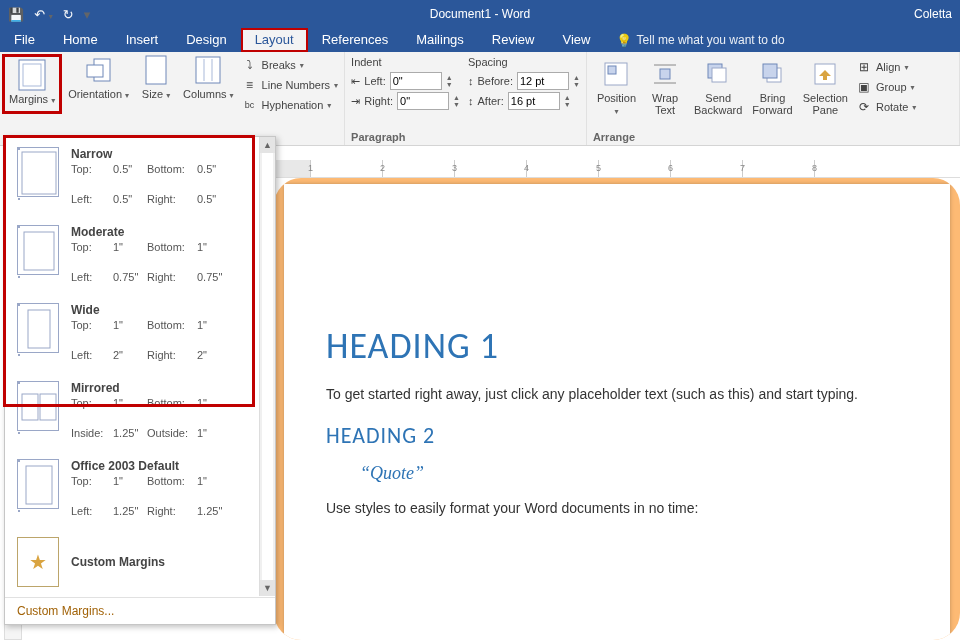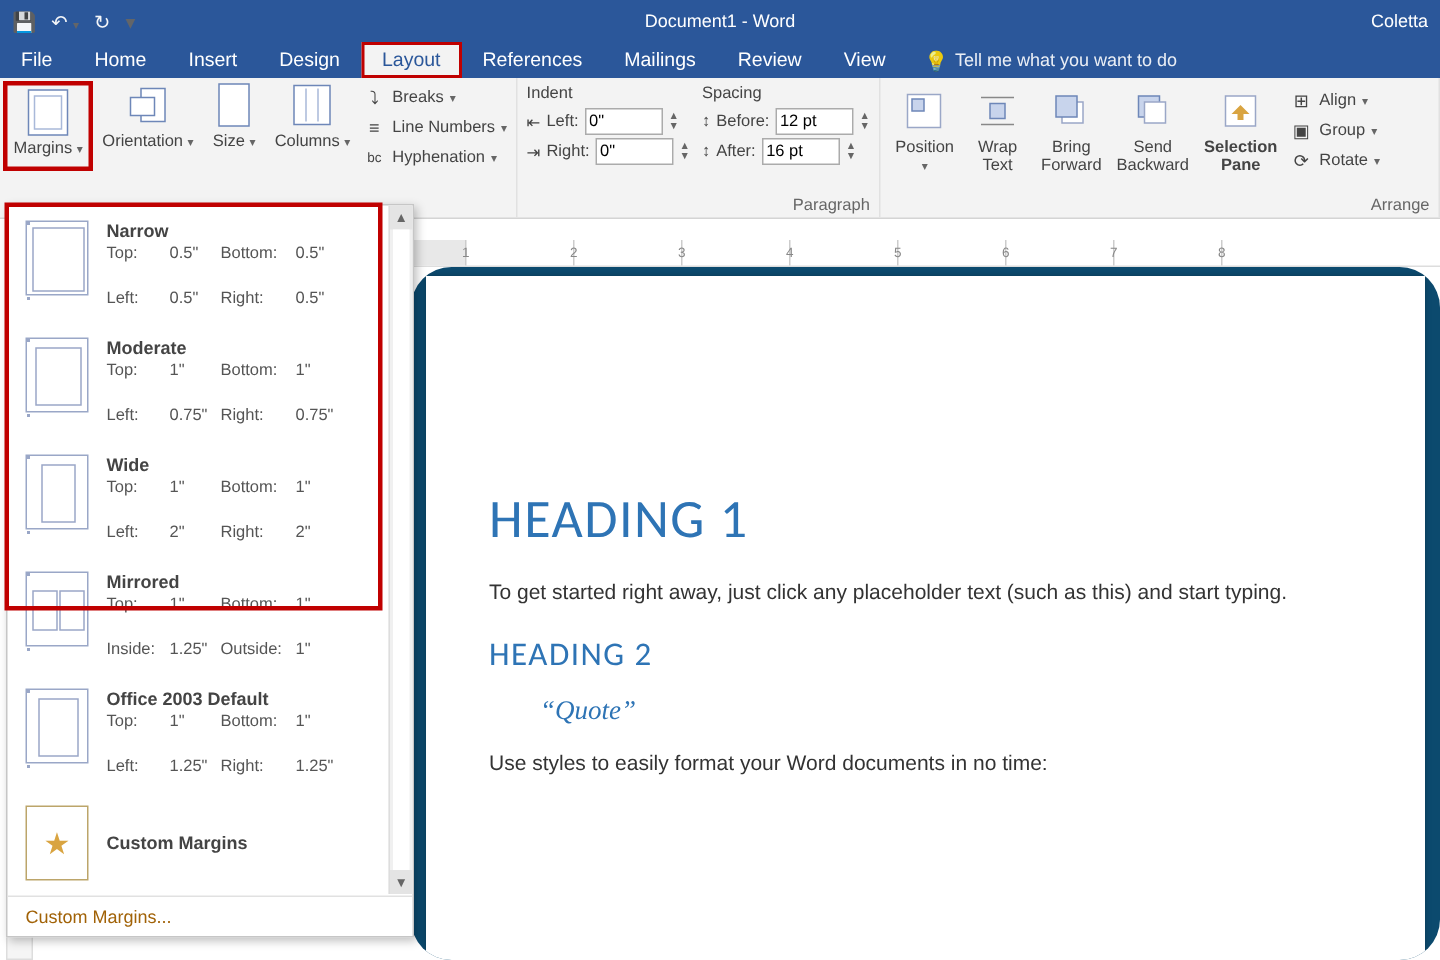--- a/index.html
+++ b/index.html
@@ -15,21 +15,21 @@
 
 .tabs { height: 24px; background: #2b579a; display: flex; align-items: center; color: #fff; font-size: 13px; }
 .tabs .tab { padding: 0 14px; height: 24px; line-height: 24px; cursor: pointer; }
 .tabs .tab.active { background: #f3f3f3; color: #2b579a; border: 2px solid #c00000; padding: 0 12px; line-height: 20px; height: 24px; }
 .tabs .tell-me { display: flex; align-items: center; gap: 4px; padding: 0 12px; opacity: 0.9; font-size: 12px; }
 .tabs .tell-me .bulb { font-size: 13px; }
 
 
 .ribbon { height: 94px; background: #f3f3f3; border-bottom: 1px solid #d4d4d4; display: flex; font-size: 11px; color: #444; }
 .group { border-right: 1px solid #e1e1e1; padding: 4px 6px 2px 6px; display: flex; flex-direction: column; justify-content: space-between; }
-.group-label { text-align: right; font-size: 11px; color: #666; padding-top: 2px; }
+.group-label { text-align: left; font-size: 11px; color: #666; padding-top: 2px; font-weight: bold; }
 .big-btn { display: flex; flex-direction: column; align-items: center; gap: 2px; padding: 2px 4px; cursor: pointer; min-width: 46px; }
 .big-btn .ico { width: 32px; height: 32px; display: flex; align-items: center; justify-content: center; }
 .big-btn .lbl { font-size: 11px; text-align: center; line-height: 12px; }
 .caret { font-size: 8px; color: #666; }
 .hl-red { border: 3px solid #c00000; }
 
 .small-row { display: flex; flex-direction: column; gap: 2px; }
 .small-btn { display: flex; align-items: center; gap: 4px; padding: 1px 2px; cursor: pointer; font-size: 11px; white-space: nowrap; }
 .small-btn .ico-s { width: 16px; height: 16px; display: inline-flex; align-items: center; justify-content: center; font-size: 12px; }
 
@@ -41,21 +41,21 @@
 .spin { display: flex; flex-direction: column; font-size: 7px; line-height: 7px; color: #666; cursor: pointer; }
 
 
 .ruler-h { position: absolute; left: 274px; right: 0; top: 160px; height: 18px; background: #fff; border-bottom: 1px solid #ddd; }
 .ruler-h .shade { position: absolute; left: 0; top: 0; bottom: 0; width: 36px; background: #e8e8e8; }
 .ruler-h .ticks { position: absolute; left: 36px; right: 0; top: 0; bottom: 0; display: flex; font-size: 9px; color: #888; }
 .ruler-h .tick { flex: 0 0 72px; border-left: 1px solid #ccc; position: relative; }
 .ruler-h .tick span { position: absolute; left: -3px; top: 3px; }
 
 
-.doc-area { position: absolute; left: 274px; right: 0; top: 178px; bottom: 0; background: #0c4a6e; overflow: hidden; border-radius: 27px; }
+.doc-area { position: absolute; left: 274px; right: 0; top: 178px; bottom: 0; background: #fdba74; overflow: hidden; border-radius: 27px; }
 .page { background: #fff; margin: 6px 10px; min-height: 600px; padding: 140px 42px 20px 42px; box-shadow: 0 0 4px rgba(0,0,0,0.25); font-family: Calibri, Arial, sans-serif; color: #333; }
 .page h1 { color: #2e74b5; font-size: 36px; font-weight: 400; letter-spacing: 1px; margin-bottom: 16px; font-family: "Calibri Light", Calibri, sans-serif; }
 .page h2 { color: #2e74b5; font-size: 22px; font-weight: 400; letter-spacing: 1px; margin: 18px 0 12px 0; font-family: "Calibri Light", Calibri, sans-serif; }
 .page p { font-size: 14px; line-height: 1.45; margin-bottom: 10px; color: #333; }
 .page .quote { color: #2e74b5; font-style: italic; font-size: 18px; margin: 14px 0 14px 34px; font-family: Georgia, serif; }
 
 
 .margins-menu { position: absolute; left: 4px; top: 136px; width: 272px; background: #fff; border: 1px solid #c6c6c6; box-shadow: 2px 2px 6px rgba(0,0,0,0.25); z-index: 50; font-size: 12px; color: #444; }
 .margins-menu .scroll { position: absolute; right: 0; top: 0; bottom: 28px; width: 16px; background: #f0f0f0; border-left: 1px solid #ddd; }
 .margins-menu .scroll .arr { height: 16px; text-align: center; font-size: 9px; color: #666; line-height: 16px; cursor: pointer; background: #e4e4e4; }
@@ -233,45 +233,45 @@
               <line x1="3" y1="5" x2="25" y2="5" stroke="#888"></line>
               <line x1="3" y1="23" x2="25" y2="23" stroke="#888"></line>
             </svg>
           </div>
           <div class="lbl" style="white-space:pre;">Wrap
 Text</div>
         </div>
       <div class="big-btn">
           <div class="ico">
             <svg width="28" height="28">
+              <rect x="4" y="4" width="14" height="14" fill="#c8d4ec" stroke="#6e87b8"></rect>
+              <rect x="8" y="8" width="14" height="14" fill="#fff" stroke="#9aa7c7"></rect>
+            </svg>
+          </div>
+          <div class="lbl" style="white-space:pre;">Send
+Backward</div>
+        </div>
+      <div class="big-btn">
+          <div class="ico">
+            <svg width="28" height="28">
               <rect x="8" y="8" width="14" height="14" fill="#fff" stroke="#9aa7c7"></rect>
               <rect x="4" y="4" width="14" height="14" fill="#c8d4ec" stroke="#6e87b8"></rect>
             </svg>
           </div>
           <div class="lbl" style="white-space:pre;">Bring
 Forward</div>
-        </div>
-      <div class="big-btn">
-          <div class="ico">
-            <svg width="28" height="28">
-              <rect x="4" y="4" width="14" height="14" fill="#c8d4ec" stroke="#6e87b8"></rect>
-              <rect x="8" y="8" width="14" height="14" fill="#fff" stroke="#9aa7c7"></rect>
-            </svg>
-          </div>
-          <div class="lbl" style="white-space:pre;">Send
-Backward</div>
         </div>
       <div class="big-btn">
           <div class="ico">
             <svg width="28" height="28">
               <rect x="4" y="4" width="20" height="20" fill="#fff" stroke="#9aa7c7"></rect>
               <polygon points="14,10 20,16 16,16 16,20 12,20 12,16 8,16" fill="#d9a441"></polygon>
             </svg>
           </div>
-          <div class="lbl" style="white-space:pre;font-weight:bold;">Selection
+          <div class="lbl" style="white-space:pre;">Selection
 Pane</div>
         </div>
       <div class="small-row" style="padding-top:2px;">
         <div class="small-btn">
             <span class="ico-s">⊞</span>
             <span>Align</span> 
             <span class="caret">▾</span>
           </div>
         <div class="small-btn">
             <span class="ico-s">▣</span>

